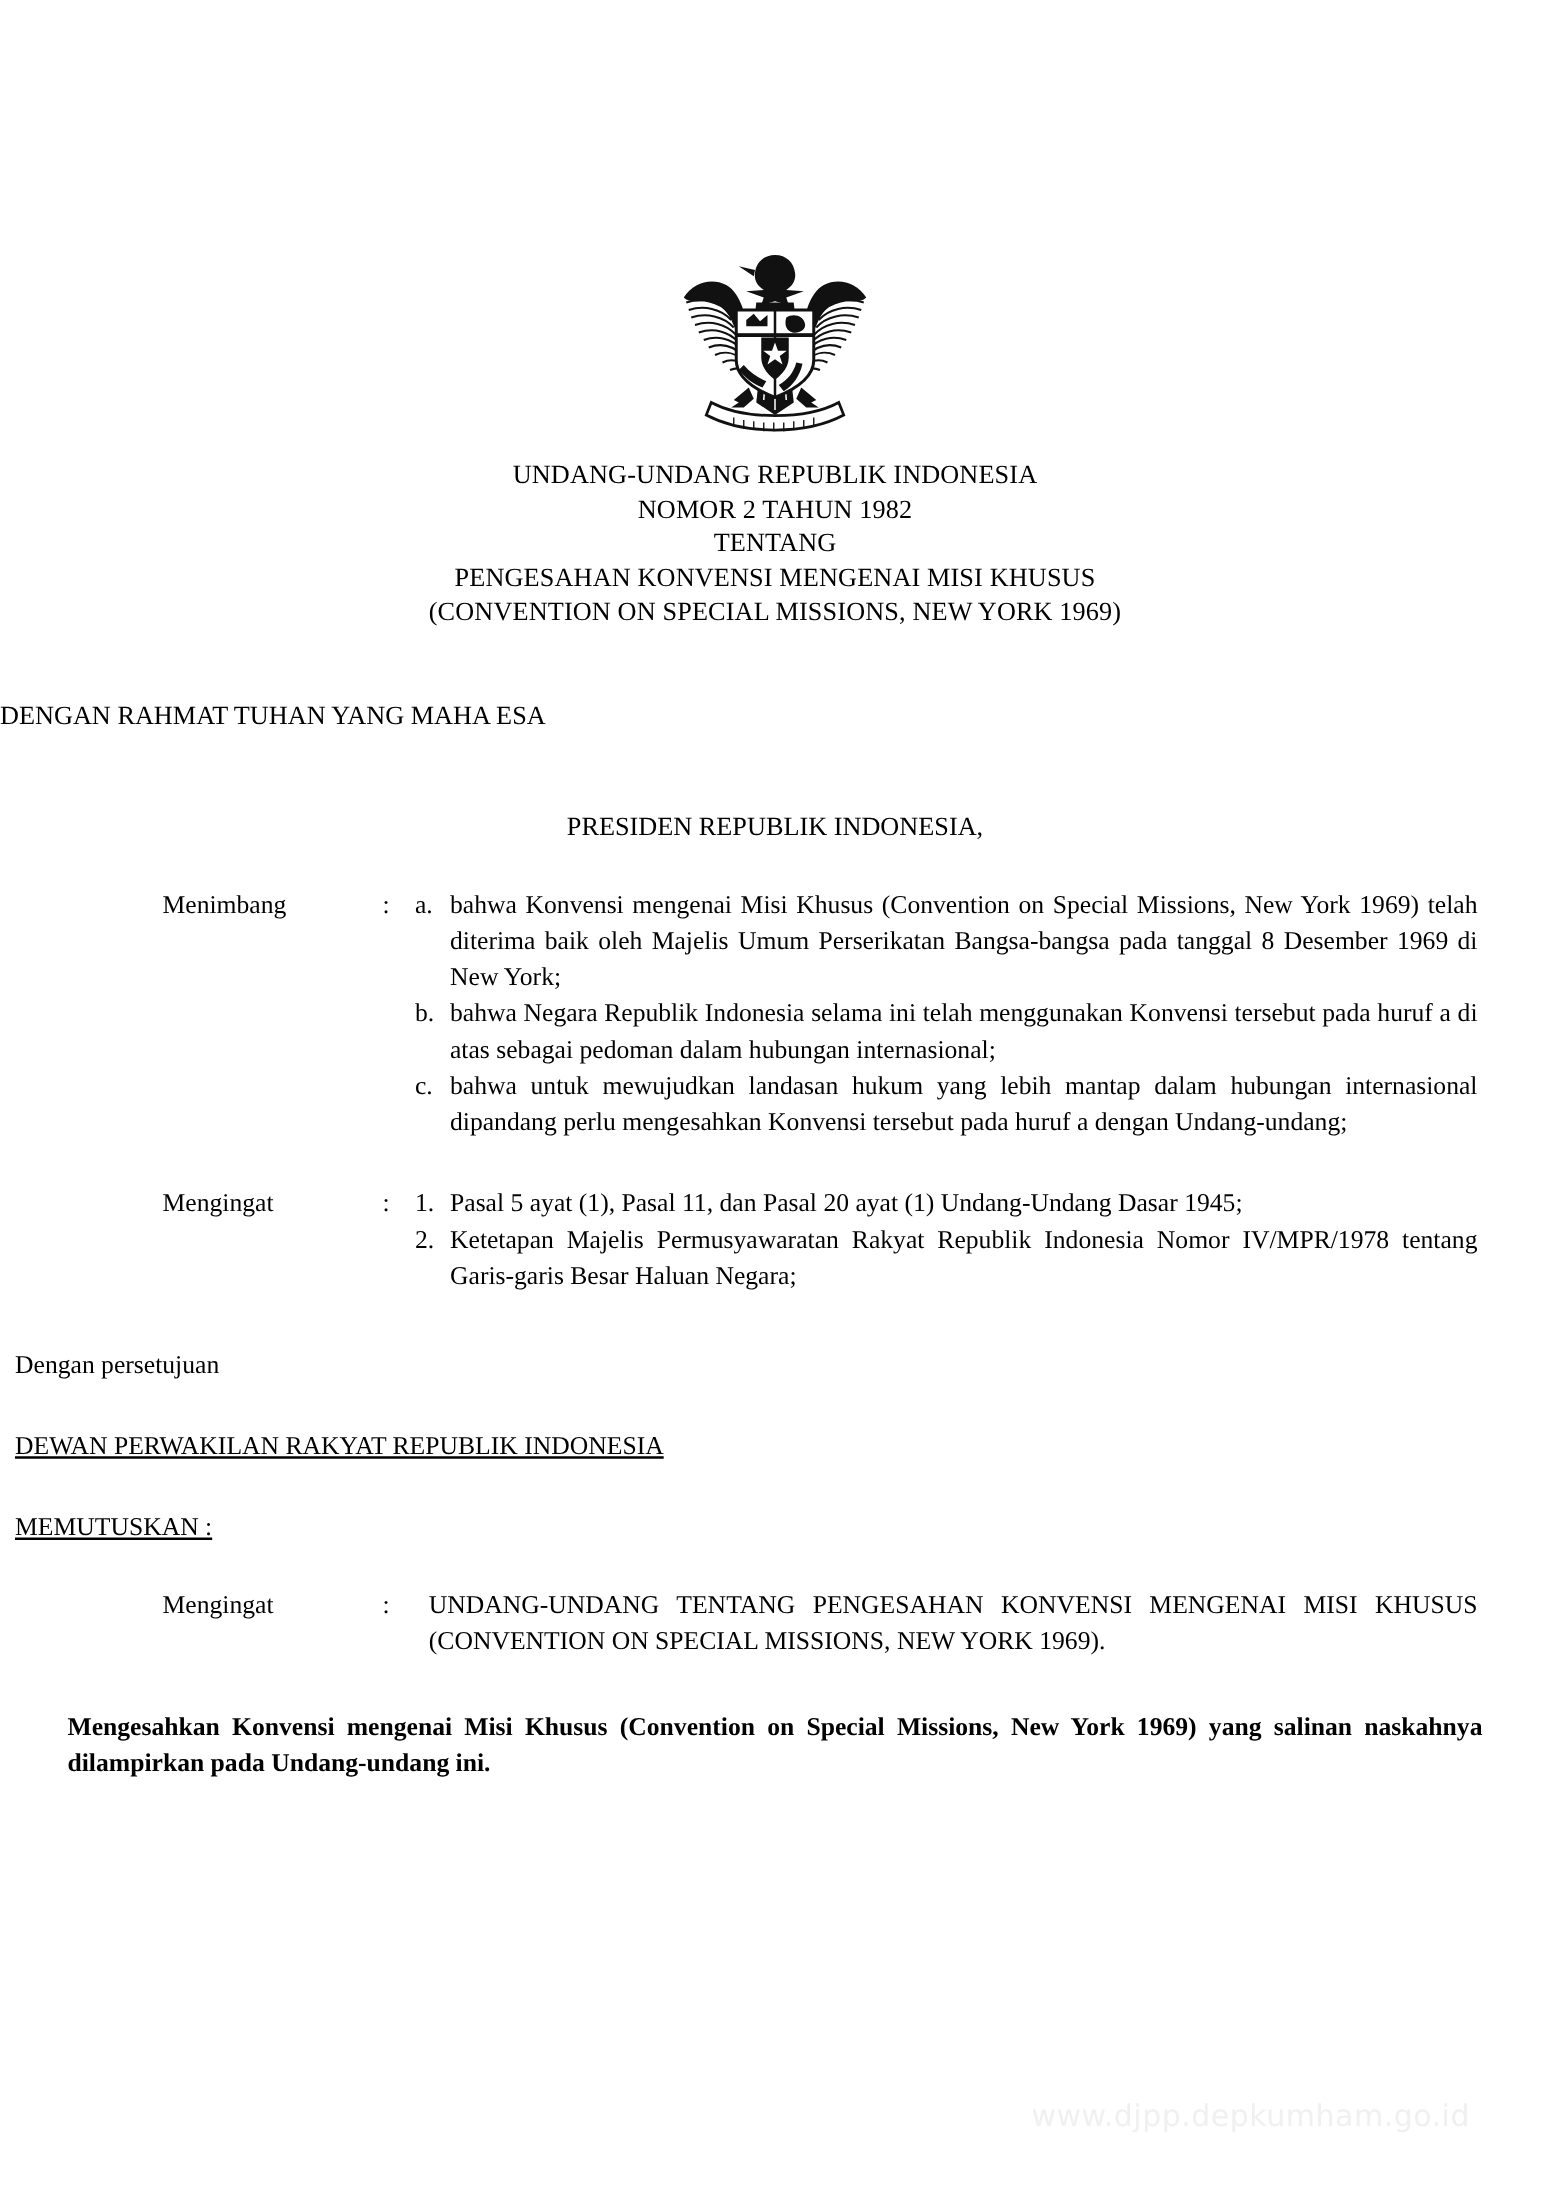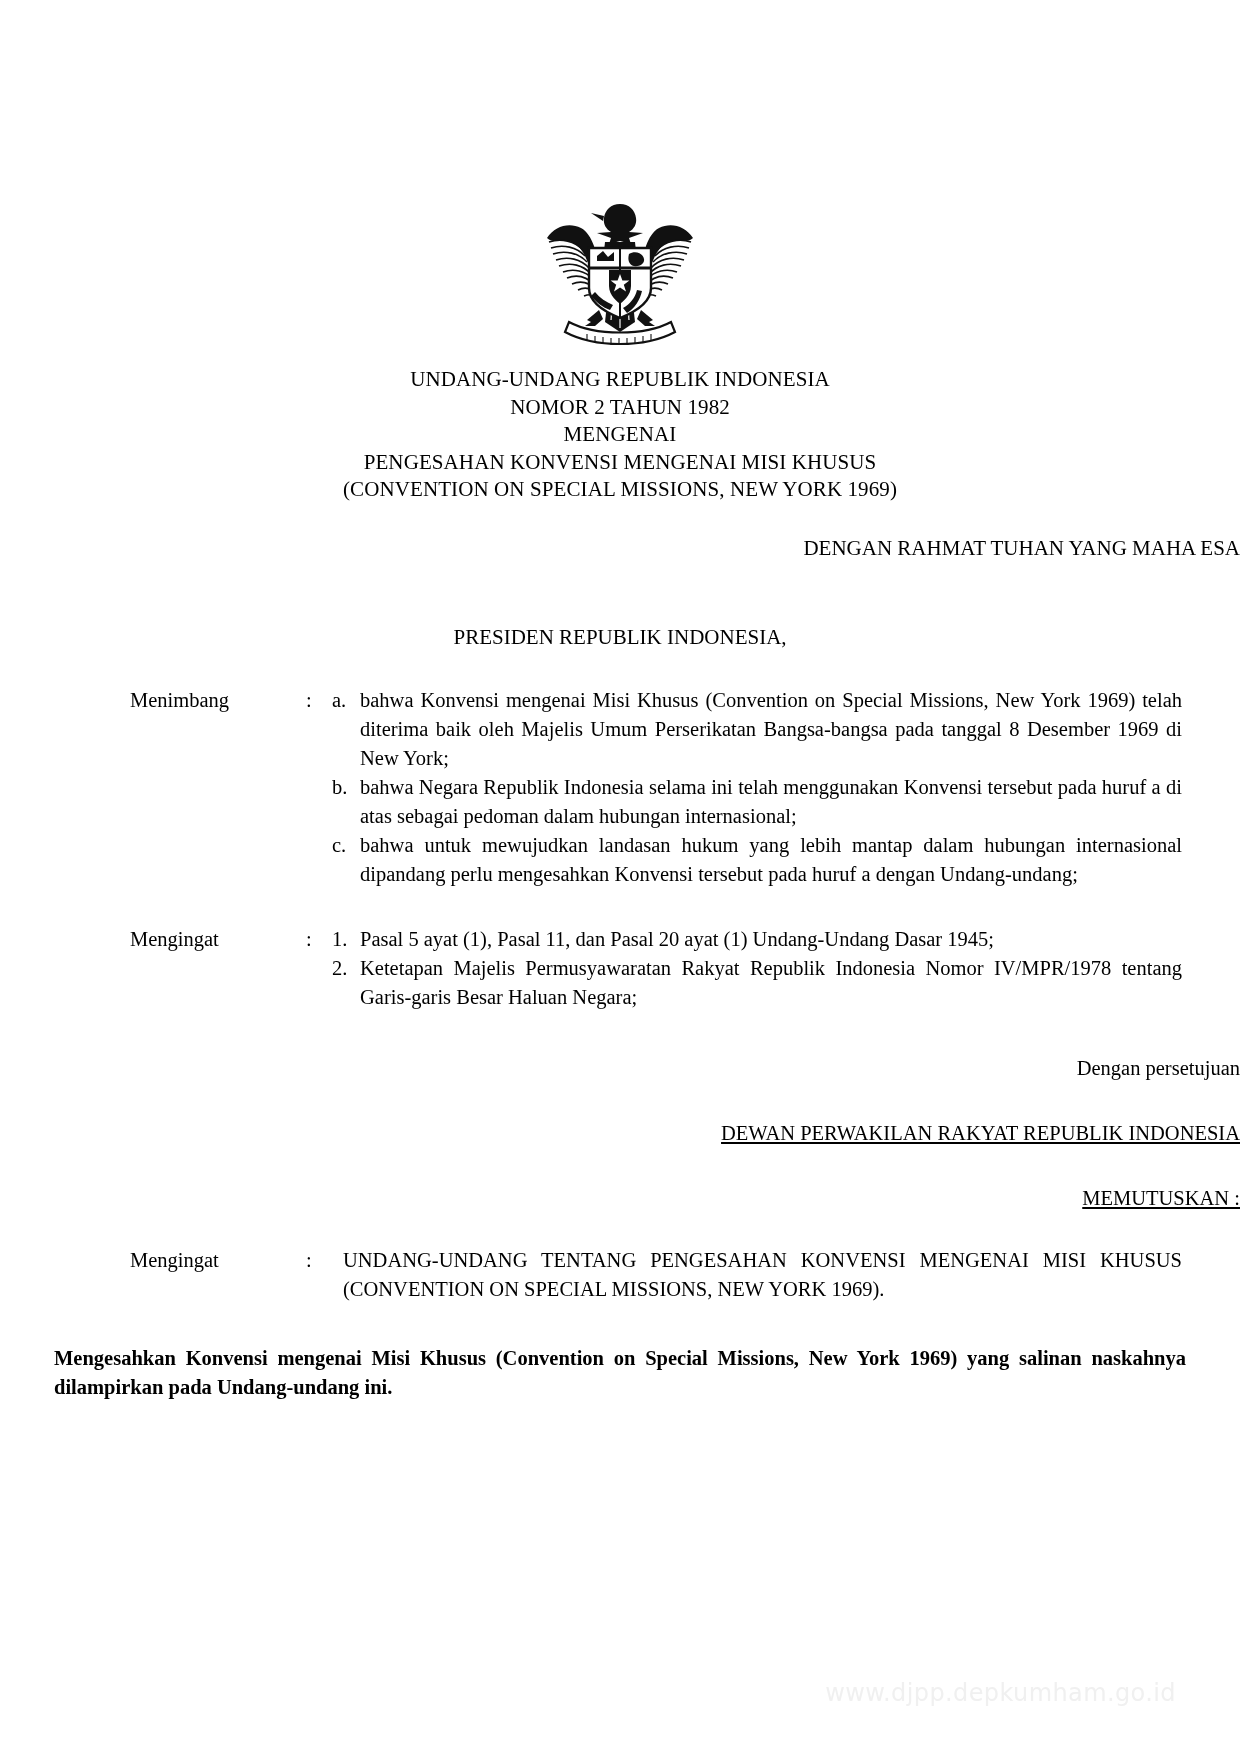--- a/index.html
+++ b/index.html
@@ -39,23 +39,23 @@
   .title-block {
     margin-top: 10px;
     text-align: center;
     font-size: 21px;
     line-height: 1.31;
     letter-spacing: .1px;
   }
   .title-block .line { display: block; }
 
   .subtitle-1 {
-    text-align: right;
+    text-align: left;
     font-size: 21px;
-    margin-top: 32px;
+    margin-top: 56px;
   }
   .subtitle-2 {
     text-align: center;
     font-size: 21px;
     margin-top: 64px;
   }
 
   
   .clause {
     display: flex;
@@ -93,21 +93,21 @@
 
   
   .clause-body.plain {
     text-align: justify;
     text-justify: inter-word;
     margin-left: 11px;
   }
 
   
   .center-line {
-    text-align: right;
+    text-align: left;
     font-size: 20.5px;
     margin-left: 12px;
   }
   .gap-lg  { margin-top: 44px; }
   .gap-md  { margin-top: 42px; text-decoration: underline; }
 
   
   .closing {
     margin-top: 40px;
     padding: 0 54px;
@@ -217,21 +217,21 @@
         <path d="M112 104 c-2 8 -7 14 -14 18 l4 5 c8 -5 13 -13 15 -22 z" fill="#111111"></path>
 
         <path d="M64 82 H126" stroke="#111111" stroke-width="3"></path>
       </g>
     </svg>
   </div>
 
   <div class="title-block">
     <span class="line">UNDANG-UNDANG REPUBLIK INDONESIA</span>
     <span class="line">NOMOR 2 TAHUN 1982</span>
-    <span class="line">MENGENAI</span>
+    <span class="line">TENTANG</span>
     <span class="line">PENGESAHAN KONVENSI MENGENAI MISI KHUSUS</span>
     <span class="line">(CONVENTION ON SPECIAL MISSIONS, NEW YORK 1969)</span>
   </div>
 
   <div class="subtitle-1">DENGAN RAHMAT TUHAN YANG MAHA ESA</div>
   <div class="subtitle-2">PRESIDEN REPUBLIK INDONESIA,</div>
 
   <div class="clause">
     <div class="clause-label">Menimbang</div>
     <div class="clause-colon">:</div>

